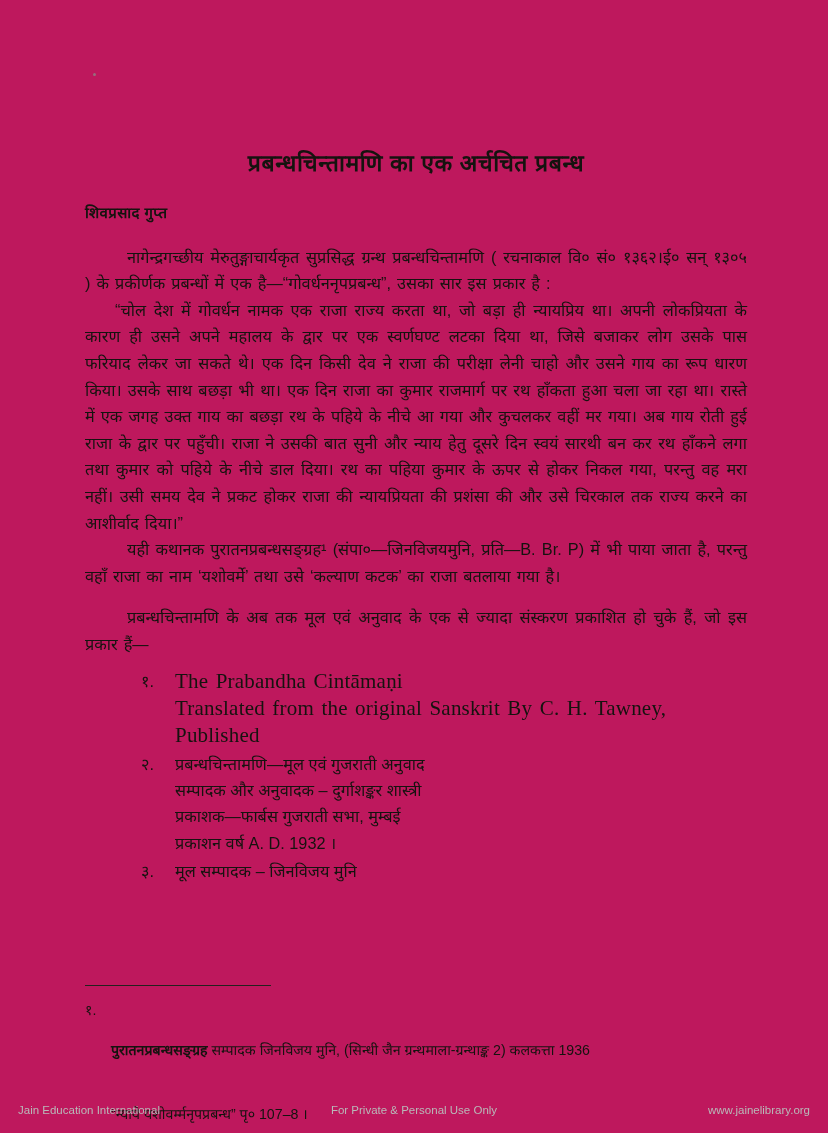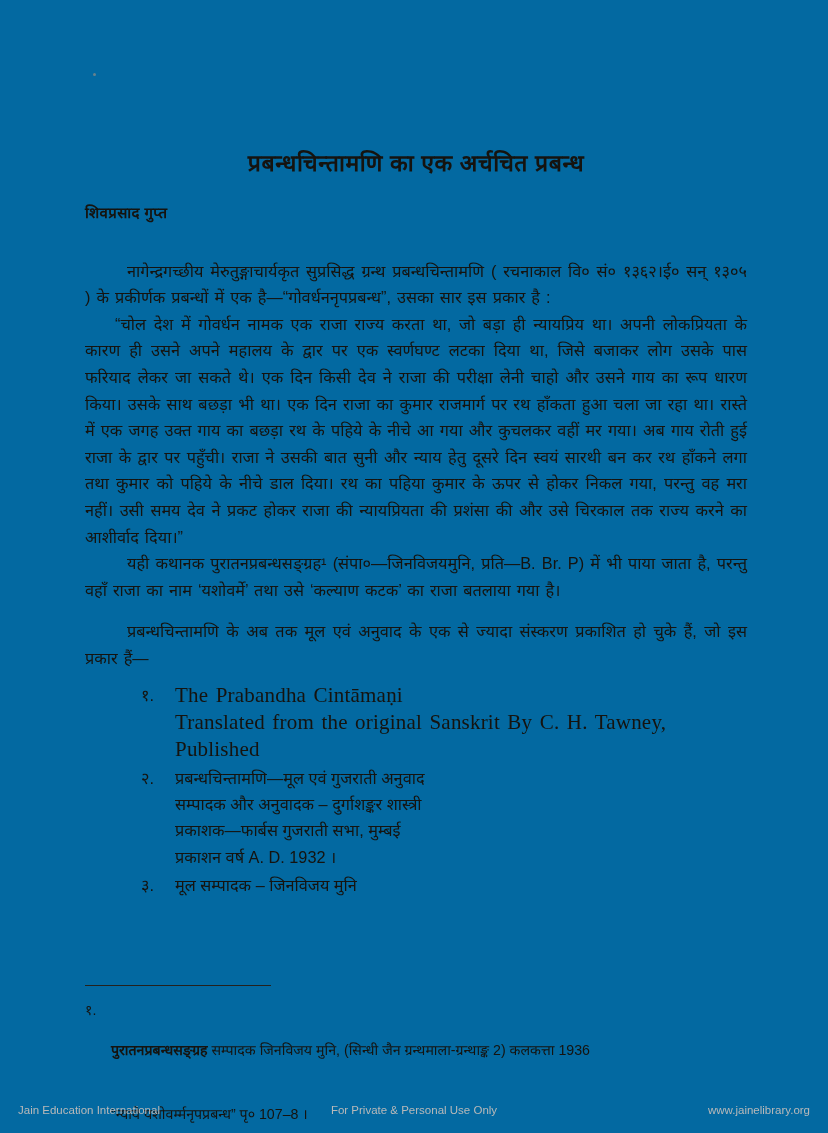--- a/index.html
+++ b/index.html
@@ -13,21 +13,21 @@
     height: 1133px;
     overflow: hidden;
     font-family: "Liberation Serif", "DejaVu Serif", serif;
     color: #15130f;
   }
 
   .page {
     position: relative;
     width: 828px;
     height: 1133px;
-    background: #0369a1;
+    background: #be185d;
   }
 
   
   .speck {
     position: absolute;
     left: 93px;
     top: 73px;
     width: 3px;
     height: 3px;
     background: #8a8a86;
@@ -57,21 +57,21 @@
     margin: 0;
     padding-top: 24px;
     text-align: left;
     font-size: 15px;
     font-weight: 700;
     letter-spacing: .4px;
     font-family: "Liberation Sans", "DejaVu Sans", sans-serif;
   }
 
   .body-block {
-    margin-top: 36px;
+    margin-top: 22px;
   }
 
   p.para {
     margin: 0 0 0 0;
     font-size: 16.3px;
     line-height: 26.6px;
     text-align: justify;
     text-justify: inter-word;
     font-family: "Liberation Sans", "DejaVu Sans", sans-serif;
     font-weight: 400;

